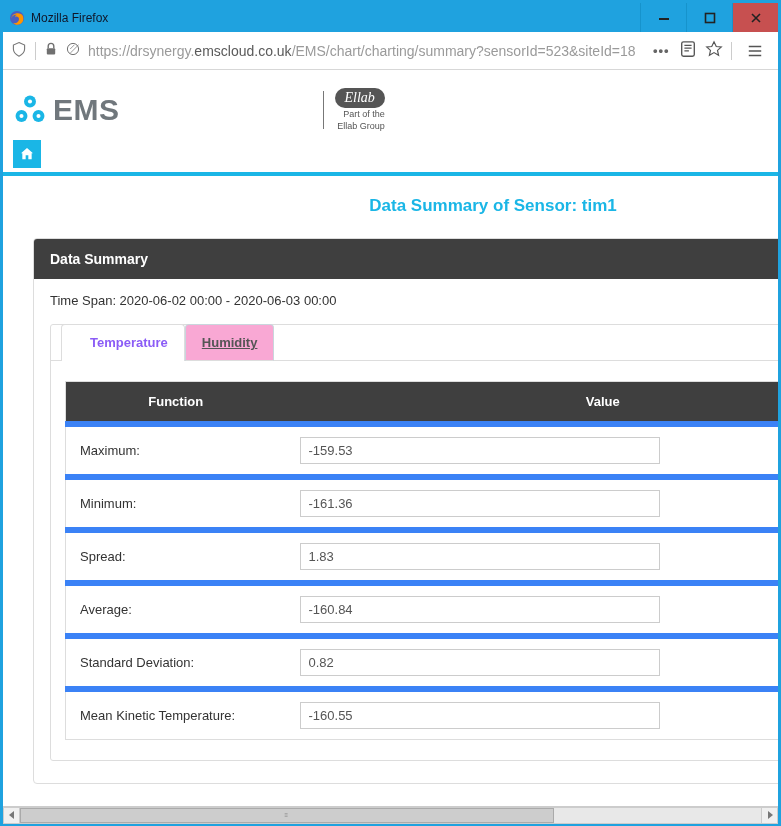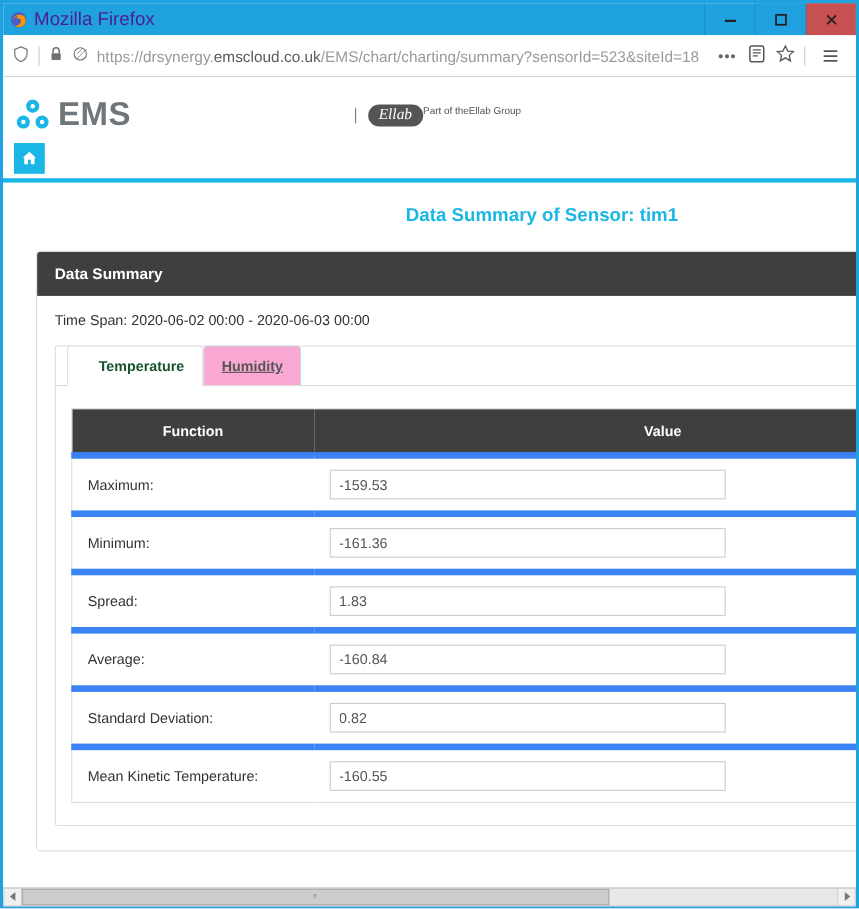--- a/index.html
+++ b/index.html
@@ -2,21 +2,21 @@
 <html><head>
 <meta charset="utf-8">
 <style>
   * { box-sizing: border-box; margin: 0; padding: 0; }
   body { font-family: "Segoe UI", Tahoma, sans-serif; font-size: 13px; background: #fff; overflow: hidden; }
 
   .window { width: 781px; height: 826px; border: 3px solid #1fa2df; background: #fff; display: flex; flex-direction: column; }
 
   .titlebar { background: #1fa2df; height: 29px; display: flex; align-items: center; padding-left: 6px; }
   .titlebar .ff-icon { width: 16px; height: 16px; margin-right: 6px; }
-  .titlebar .title { font-size: 17px; color: #4c1d95; flex: 1; }
+  .titlebar .title { font-size: 12px; color: #0f172a; flex: 1; }
   .winbtns { display: flex; height: 100%; }
   .winbtn { width: 46px; display: flex; align-items: center; justify-content: center; border-left: 1px solid #1693cc; }
   .winbtn.max { background: #1fa2df; }
   .winbtn.close { background: #c75050; }
   .winbtn svg { width: 12px; height: 12px; }
 
   .toolbar { height: 38px; border-bottom: 1px solid #d7d7d7; display: flex; align-items: center; padding: 0 8px; gap: 8px; background:#fff; }
   .toolbar .shield { width:16px; }
   .toolbar .sep { width:1px; height:18px; background:#ccc; }
   .urlbar { flex:1; color:#9a9a9a; font-size:14px; white-space:nowrap; overflow:hidden; }
@@ -28,39 +28,39 @@
   .page-inner { min-width: 980px; }
 
   .logo-row { display:flex; align-items:center; padding: 18px 10px 8px 10px; }
   .ems-logo { display:flex; align-items:center; gap:6px; color:#70777c; font-weight:700; font-size:30px; letter-spacing:0.5px;}
   .ems-logo svg { width:34px; height:34px; }
   .hanwell { margin-left:200px; display:flex; align-items:flex-start; gap:8px; }
   .hw-left { display:flex; flex-direction:column; align-items:flex-end; }
   .hw-brand { display:flex; align-items:center; gap:6px; color:#70777c; font-weight:700; font-size:26px; letter-spacing:-0.5px; }
   .hw-tag { font-size:11px; color:#70777c; margin-top:-2px; letter-spacing:0.3px; }
   .hw-divider { width:1px; background:#777; align-self:stretch; margin:3px 3px;}
-  .ellab { display:flex; flex-direction:row; color:#555; }
+  .ellab { display:flex; flex-direction:column; color:#555; }
   .ellab-badge { background:#555; color:#fff; border-radius:14px; padding:2px 10px; font-size:14px; font-style:italic; font-family: Georgia, 'Times New Roman', serif; }
   .ellab-sub { font-size:9px; line-height:1.1; margin-top:2px;text-align:right; }
 
   .navbar { background:#fff; padding: 0 10px; }
   .home-btn { width:28px; height:28px; background:#1ab6e6; display:flex; align-items:center; justify-content:center; }
   .home-btn svg { width:16px; height:16px; fill:#fff; }
   .accentline { height:4px; background:#1ab6e6; margin-top:4px; }
 
   .page-title { text-align:center; color:#1ab6e6; font-weight:700; font-size:17px; padding: 20px 0 22px; }
 
   .panel { margin: 0 30px 30px 30px; border:1px solid #ddd; border-radius:4px; overflow:hidden; }
   .panel-header { background:#3f3f3f; color:#fff; font-weight:600; padding:12px 16px; font-size:14px; }
   .timespan { padding: 14px 16px 8px; color:#333; font-size:13px; }
 
   .tabbox { margin: 8px 16px 22px; border:1px solid #ddd; border-radius:3px; }
   .tabs { display:flex; border-bottom:1px solid #ddd; padding-left:10px; margin-top:-1px; }
   .tab { padding:10px 16px; font-size:13px; border:1px solid transparent; border-bottom:none; margin-bottom:-1px; cursor:pointer; font-weight:600; }
-  .tab.active { color:#14532d; border-color:#ddd; background:#fff; border-radius:4px 4px 0 0; position:relative;padding-left:28px; }
+  .tab.active { color:#8b5cf6; border-color:#ddd; background:#fff; border-radius:4px 4px 0 0; position:relative;padding-left:28px; }
   .tab.active::after{ content:""; position:absolute; left:0; right:0; bottom:-1px; height:2px; background:#fff;}
   .tab.inactive { background:#f9a8d4; color:#555; border:1px solid #c9d6dd; border-bottom-color:#ddd; border-radius:4px 4px 0 0;text-decoration:underline; }
 
   .tablewrap { padding: 20px 14px; }
   .data-table { width:100%; border:1px solid #ddd; border-collapse:collapse; }
   .data-table thead th { background:#3f3f3f; color:#fff; font-weight:600; font-size:13px; padding:12px 16px; text-align:center; }
   .data-table thead th:first-child { width:220px; }
   .data-table tbody td { border-top:6px solid #3b82f6; padding:10px 14px; font-size:13px; color:#333; }
   .valcell input { width:100%; max-width:360px; border:1px solid #ccc; padding:5px 8px; font-size:13px; color:#555; background:#fff; }
 

